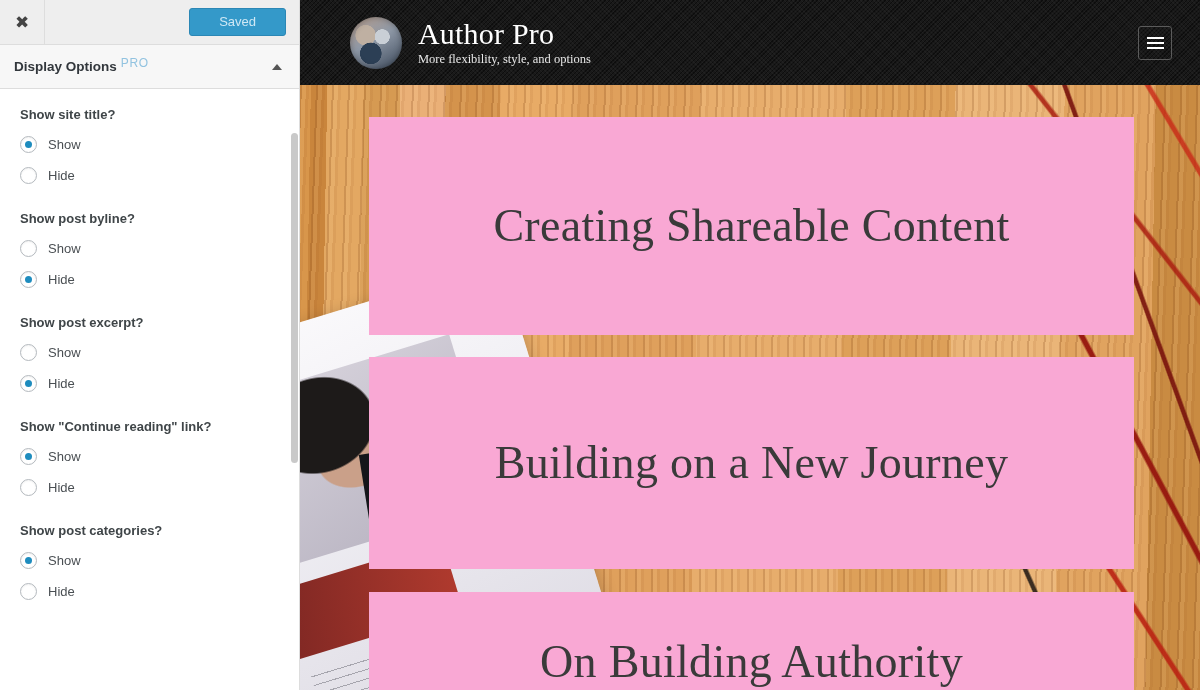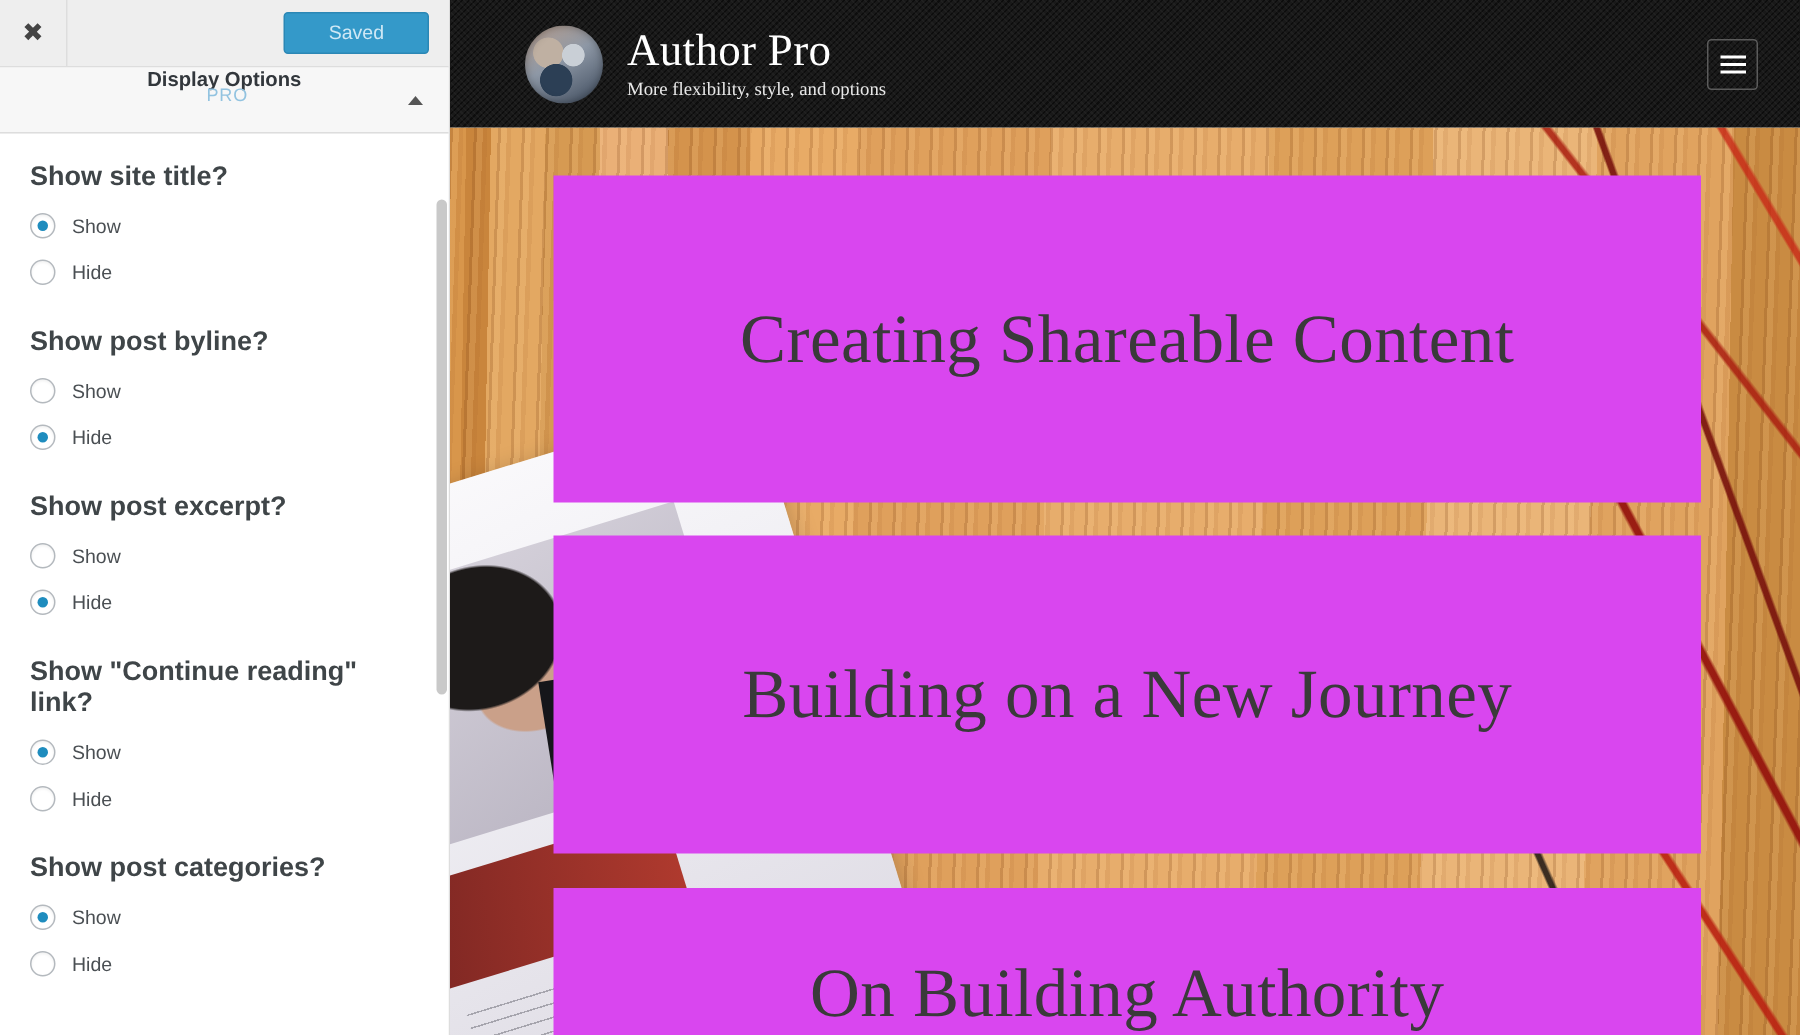--- a/index.html
+++ b/index.html
@@ -53,21 +53,21 @@
 
   .cz-section {
     border-bottom: 1px solid #ddd;
     display: flex; align-items: center;
     padding: 0 14px;
     cursor: pointer;
     position: relative;
     background: #fff;
   }
   .cz-section.collapsed { height: 44px; background:#fff; }
-  .cz-section.expanded  { height: 44px; background:#f7f7f7; border-bottom-color:#ddd;flex-direction:column; }
+  .cz-section.expanded  { height: 44px; background:#f7f7f7; border-bottom-color:#ddd; }
   .cz-section-title {
     font-size: 13.5px;
     font-weight: bold;
     color: #32373c;
   }
   .cz-pro {
     font-size: 12px;
     color: #92c3e0;
     font-weight: normal;
     letter-spacing: 0.6px;
@@ -87,21 +87,21 @@
   .cz-arrow.up   { border-bottom: 6px solid #555; }
 
   .cz-body {
     padding: 18px 0 0 0;
     height: 601px;
     overflow: hidden;
     background: #fff;
   }
   .ctrl { padding: 0 20px; margin-bottom: 20px; }
   .ctrl-label {
-    font-size: 18px;
+    font-size: 13px;
     font-weight: bold;
     color: #3f4548;
     margin-bottom: 7px;
     display: block;
   }
   .radio-row {
     display: flex; align-items: center;
     height: 31px;
     cursor: pointer;
   }
@@ -272,21 +272,21 @@
       linear-gradient(66deg, transparent 16%, rgba(30,22,18,.85) 16.3%, rgba(30,22,18,.85) 16.9%, transparent 17.3%),
       linear-gradient(59deg, transparent 84%, rgba(200,40,22,.8) 84.3%, rgba(200,40,22,.8) 84.9%, transparent 85.3%);
   }
 
   .cards {
     position: absolute;
     left: 69px; right: 66px; top: 32px;
     display: flex; flex-direction: column;
   }
   .card {
-    background: #d946ef;
+    background: #f9a8d4;
     display: flex; align-items: center; justify-content: center;
     text-align: center;
     padding: 18px 60px;
   }
   .card-title {
     font-family: "Liberation Serif", "DejaVu Serif", serif;
     font-size: 46px;
     line-height: 1.32;
     color: #3a3a3a;
     font-weight: normal;

